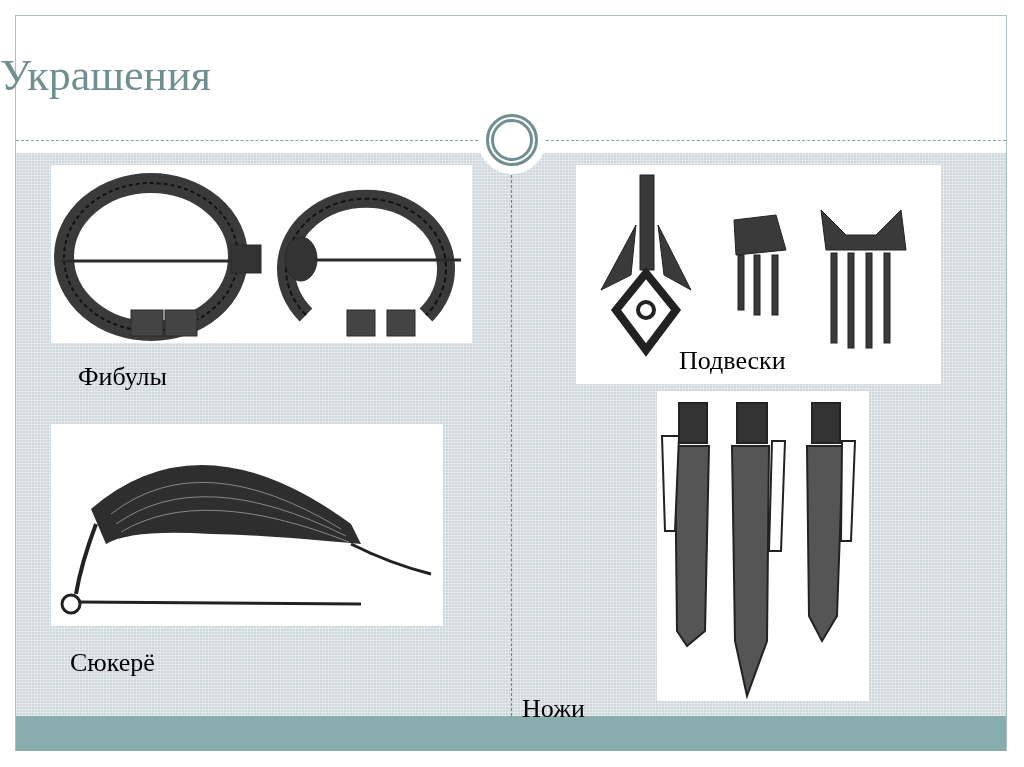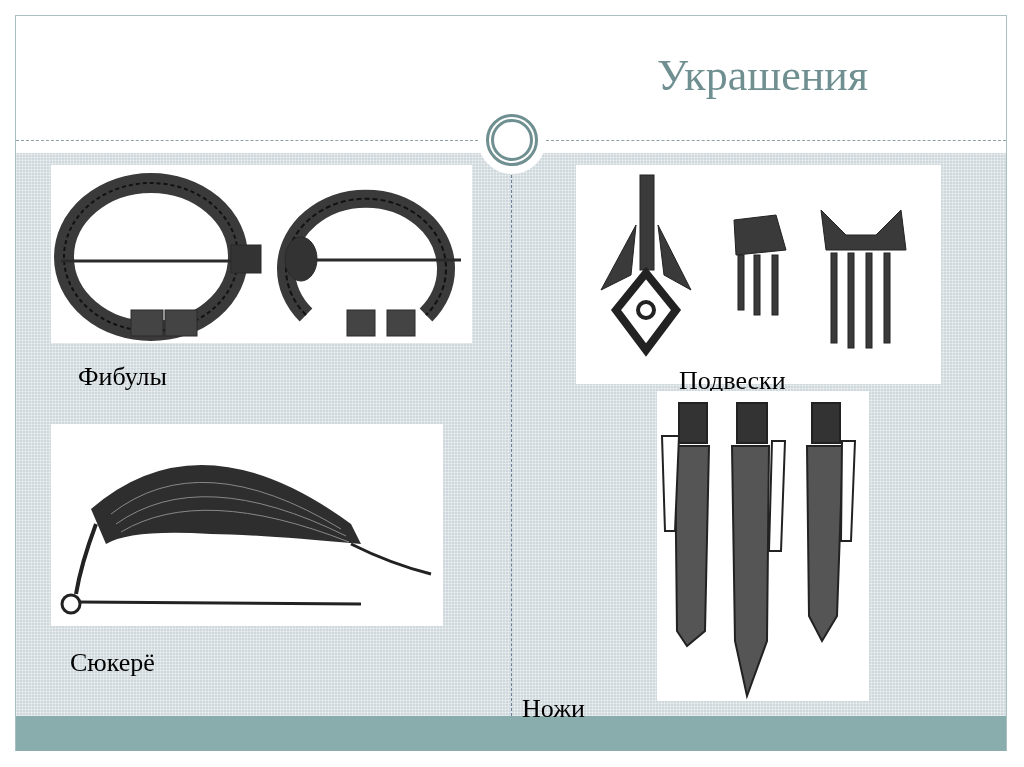--- a/index.html
+++ b/index.html
@@ -5,21 +5,21 @@
   html, body { margin: 0; padding: 0; }
   body {
     width: 1024px; height: 767px; background: #ffffff; position: relative; overflow: hidden;
     font-family: "Liberation Serif", "DejaVu Serif", serif;
   }
   .frame {
     position: absolute; left: 15px; top: 15px; width: 992px; height: 736px;
     border: 1px solid #a9bfc1; background: #ffffff; box-sizing: border-box;
   }
   .title {
-    position: absolute; left: 0; top: 50px; width: 868px; text-align: right;
+    position: absolute; left: 0; top: 50px; width: 868px; text-align: left;
     font-size: 44px; color: #6f8f91; letter-spacing: 0px;
   }
   .dash-line {
     position: absolute; top: 140px; height: 0; border-top: 1px dashed #8aa4a6;
   }
   .content {
     position: absolute; left: 16px; top: 153px; width: 990px; height: 563px;
     background-color: #cfd8dc;
     background-image:
       repeating-linear-gradient(0deg, rgba(255,255,255,0.35) 0 1px, transparent 1px 3px),
@@ -105,21 +105,21 @@
       <rect x="178" y="90" width="6" height="60"></rect>
       <rect x="196" y="90" width="6" height="60"></rect>
       <path d="M245 45 L270 70 L300 70 L325 45 L330 85 L250 85 Z"></path>
       <rect x="255" y="88" width="6" height="90"></rect>
       <rect x="272" y="88" width="6" height="95"></rect>
       <rect x="290" y="88" width="6" height="95"></rect>
       <rect x="308" y="88" width="6" height="90"></rect>
     </g>
   </svg>
 </div>
-<div class="caption" style="left:679px; top:366px;">Подвески</div>
+<div class="caption" style="left:679px; top:346px;">Подвески</div>
 
 <div class="img-box" style="left:51px; top:424px; width:392px; height:202px;">
   <svg width="392" height="202" viewBox="0 0 392 202">
     <path d="M40 85 Q150 -10 300 100 L310 120 Q200 110 160 110 Q80 105 55 120 Z" fill="#2e2e2e"></path>
     <g stroke="#888" stroke-width="1">
       <path d="M60 90 Q150 20 290 105" fill="none"></path>
       <path d="M65 100 Q150 40 295 112" fill="none"></path>
       <path d="M70 108 Q150 60 298 118" fill="none"></path>
     </g>
     <path d="M45 100 Q30 140 25 170" stroke="#222" stroke-width="4" fill="none"></path>

